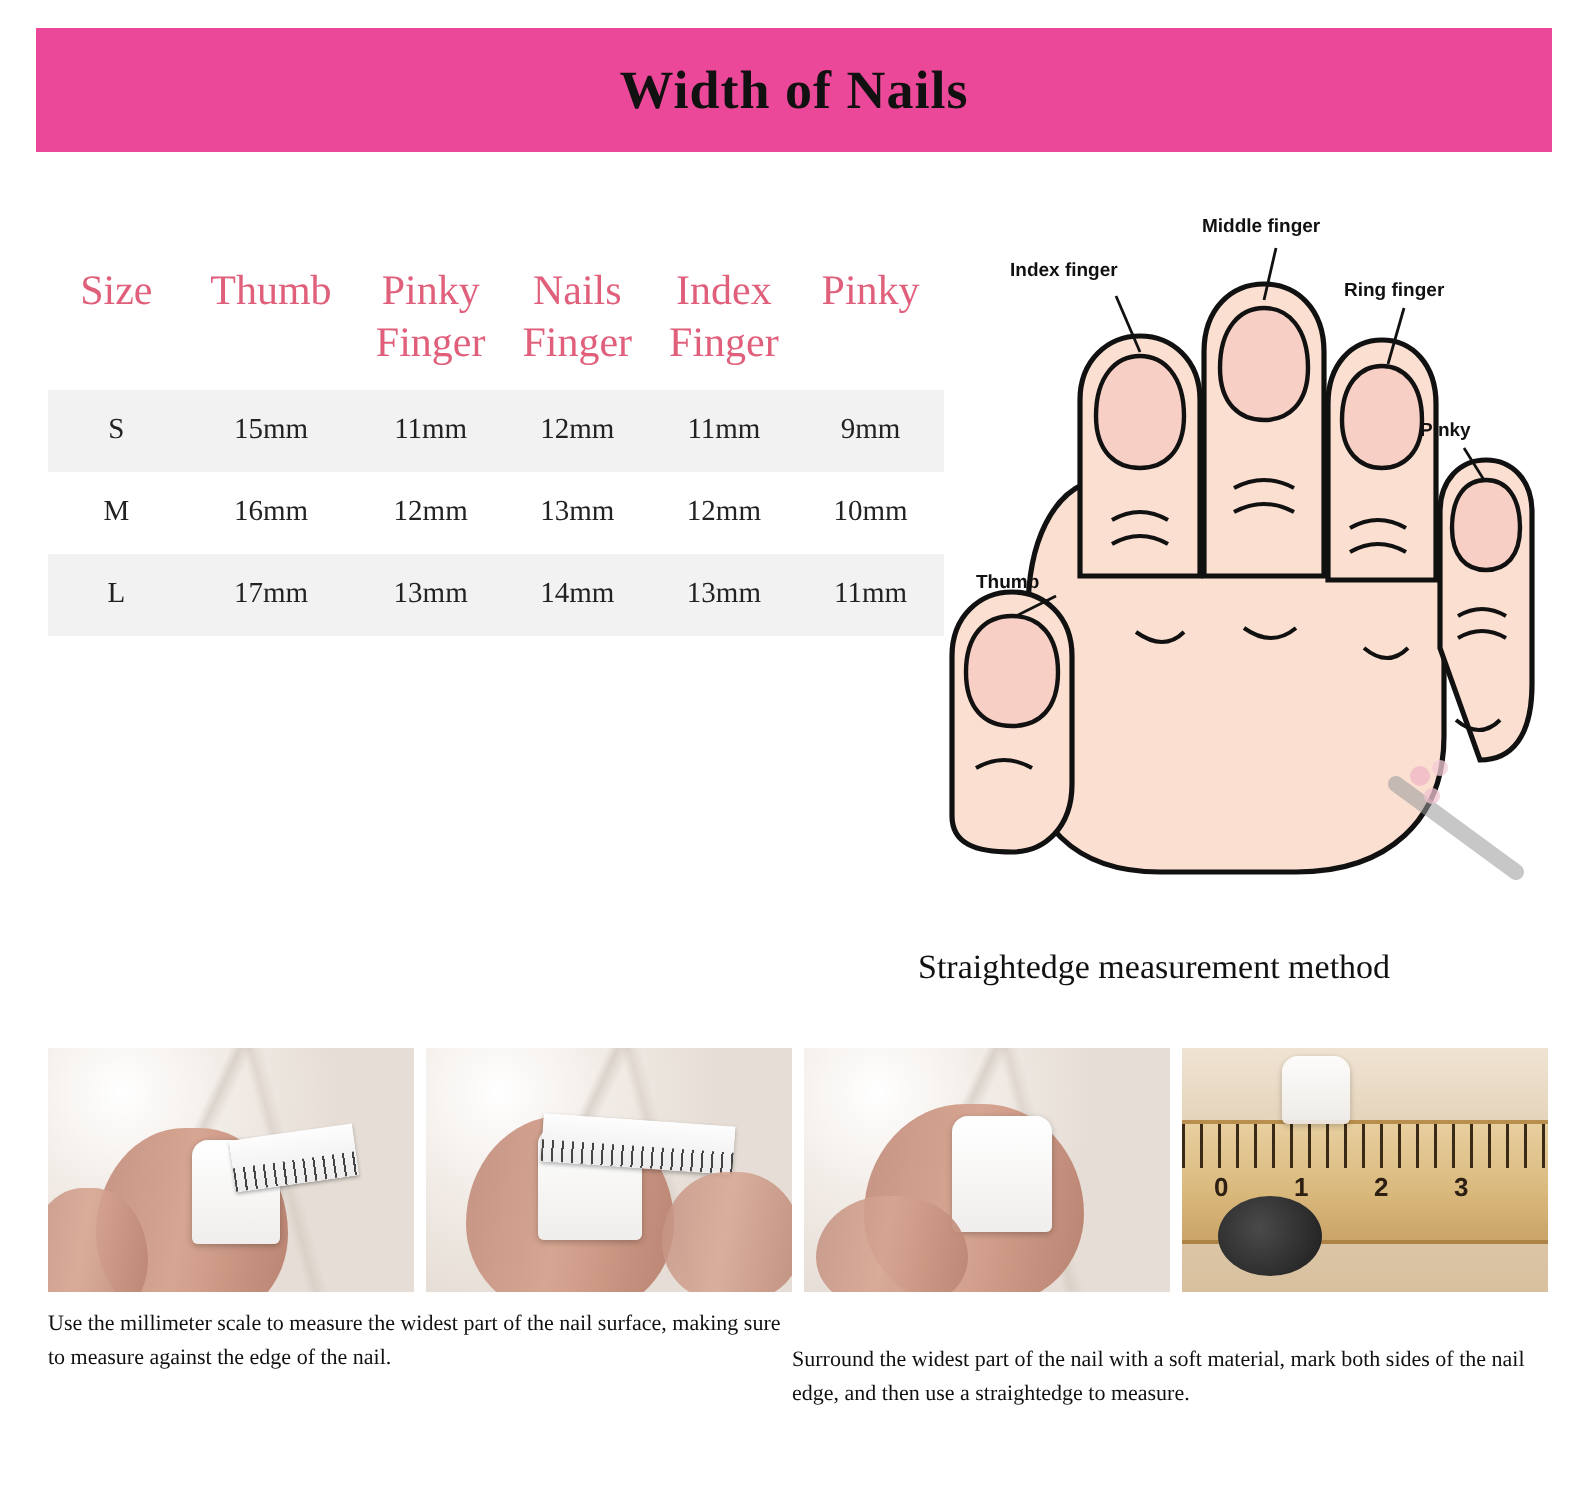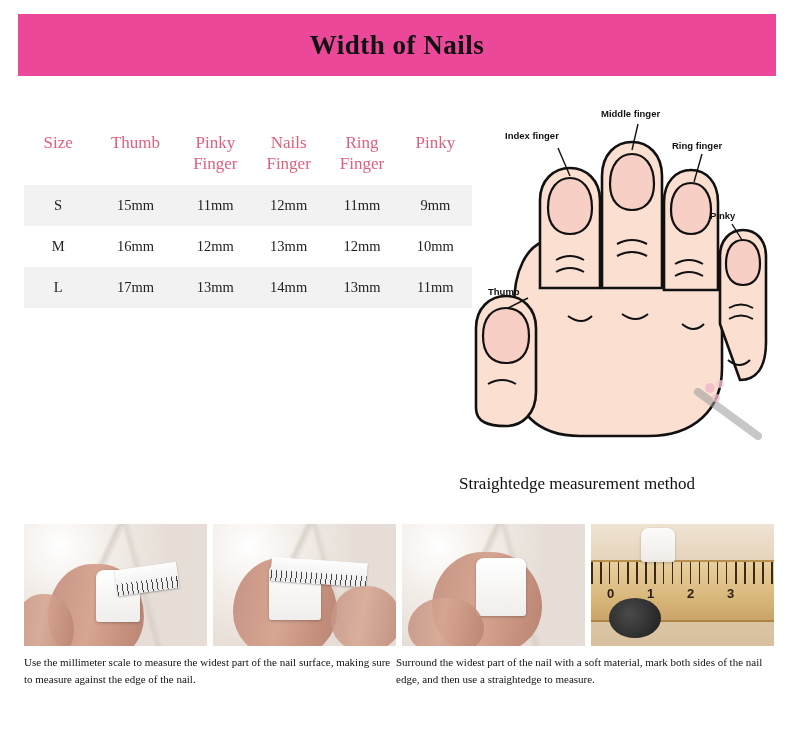--- a/index.html
+++ b/index.html
@@ -50,21 +50,21 @@
     width: 448px;
   }
   table.size-table {
     border-collapse: collapse;
     width: 448px;
     table-layout: fixed;
   }
   table.size-table th {
     font-family: "Liberation Serif", serif;
     font-weight: normal;
-    font-size: 17px;
+    font-size: 21px;
     color: #e0607c;
     text-align: center;
     padding: 4px 2px 10px 2px;
     vertical-align: top;
     line-height: 1.25;
   }
   table.size-table td {
     font-family: "Liberation Serif", serif;
     font-size: 14.5px;
     color: #222;
@@ -214,21 +214,21 @@
     width: 750px;
     display: flex;
   }
   .caption {
     font-family: "Liberation Serif", serif;
     font-size: 11px;
     line-height: 1.5;
     color: #111;
   }
   .cap-left  { width: 372px; }
-  .cap-right { width: 378px; }
+  .cap-right { width: 378px; margin-top: 18px; }
 </style>
 </head>
 <body>
 
 <div class="page">
 
   <div class="title-banner">
     <span class="title-text">Width of Nails</span>
   </div>
 
@@ -252,21 +252,21 @@
           </th>
           <th>
             <span>Pinky</span><br>
             <span>Finger</span>
           </th>
           <th>
             <span>Nails</span><br>
             <span>Finger</span>
           </th>
           <th>
-            <span>Ring</span><br>
+            <span>Index</span><br>
             <span>Finger</span>
           </th>
           <th>
             <span>Pinky</span>
           </th>
         </tr>
       </thead>
       <tbody>
         <tr class="alt">
           <td>S</td>

